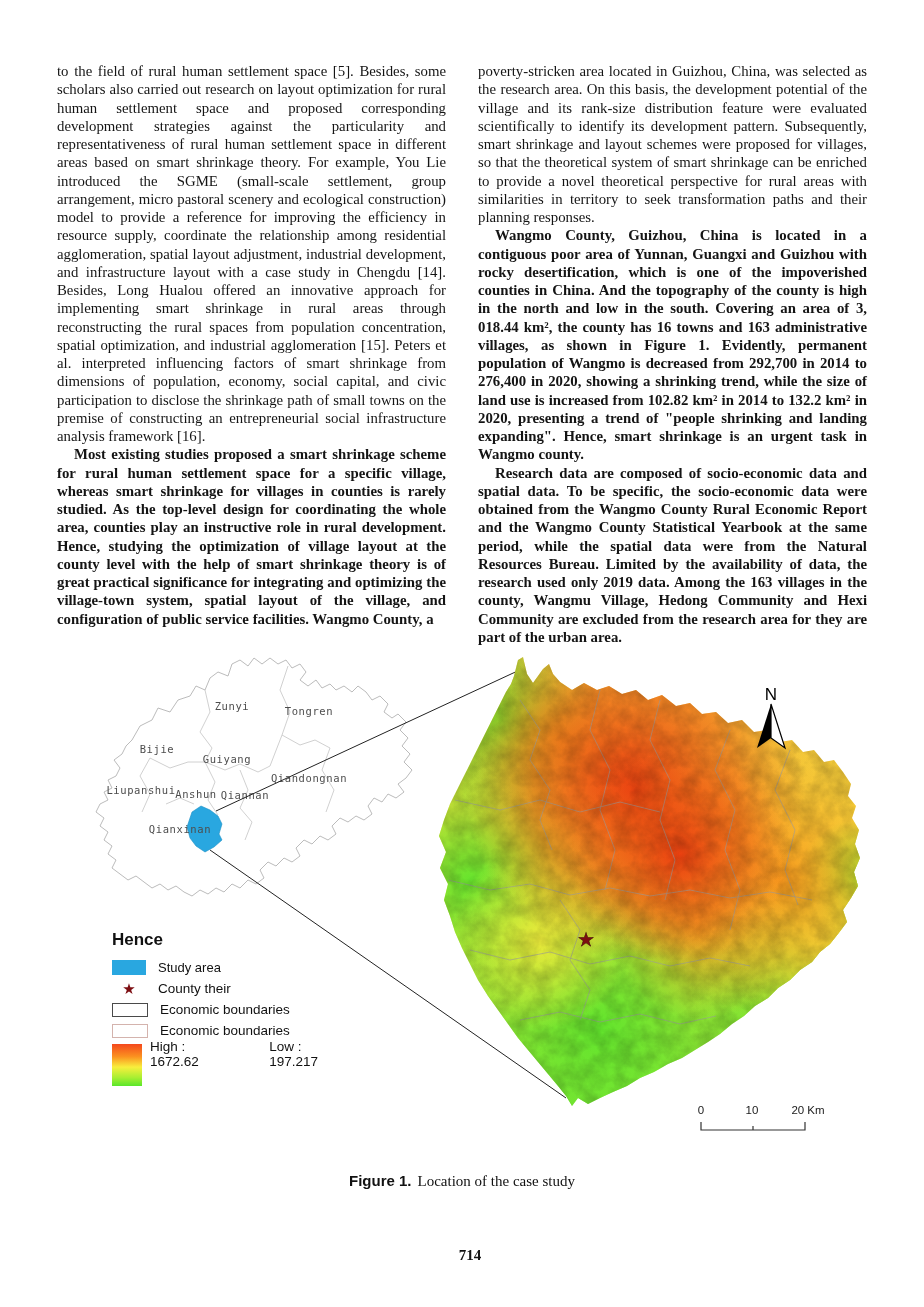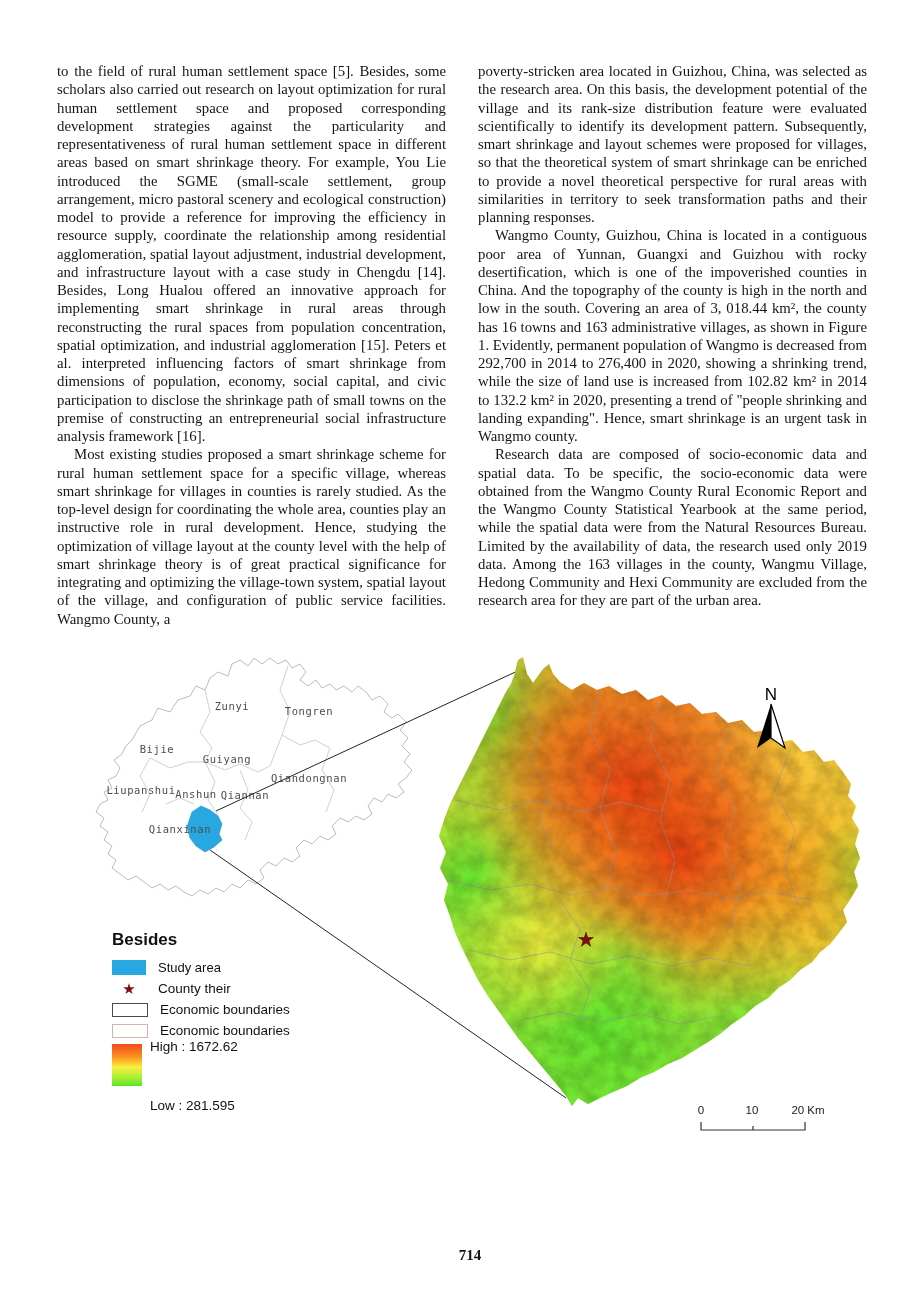--- a/index.html
+++ b/index.html
@@ -10,42 +10,42 @@
   }
   .text-columns {
     position:absolute; left:57px; top:62px; width:810px;
     display:flex; gap:32px;
   }
   .col { width:398px; }
   .col p {
     margin:0; font-size:14.8px; line-height:18.25px; text-align:justify;
     color:#141414;
   }
-  .col p.indent { text-indent:17px; }
+  .col p.indent { text-indent:17px;font-weight:bold; }
   .figure-area { position:absolute; left:0; top:645px; width:840px; height:520px;padding-left:20px; }
   .figure-area svg { position:absolute; left:0; top:0; }
 
   .legend {
     position:absolute; left:112px; top:930px; width:230px;
     font-family:"Liberation Sans", sans-serif; color:#111;
   }
   .legend-title { font-size:17px; font-weight:bold; margin-bottom:10px; }
   .legend-row { display:flex; align-items:center; margin-bottom:6px; }
   .legend-row .sw { width:34px; height:15px; margin-right:12px; flex:0 0 auto; }
   .legend-row .lbl { font-size:13.5px; }
   .sw-study { background:#29a7e0; }
   .sw-star { background:transparent; text-align:center; font-size:15px; line-height:15px; color:#7c0d11; }
   .sw-township { background:#fff; border:1px solid #4a4a4a; height:12px !important; }
   .sw-village { background:#fff; border:1px solid #d4b3ad; height:12px !important; }
   .grad-block { display:flex; margin-top:4px; }
   .grad-bar {
     width:30px; height:42px; margin-right:8px; flex:0 0 auto;
     background:linear-gradient(to bottom,#f4481d 0%,#fb9220 30%,#f8ef3d 55%,#a8ef32 80%,#5ae62a 100%);
   }
-  .grad-labels { display:flex; flex-direction:column; justify-content:space-between; height:52px; margin-top:-5px;gap:44px; }
+  .grad-labels { display:flex; flex-direction:row; justify-content:space-between; height:52px; margin-top:-5px;gap:44px; }
   .grad-labels .lbl { font-size:13.5px; }
 
   .caption {
     position:absolute; left:0; top:1172px; width:924px; text-align:center;
     font-size:15px; color:#111;
   }
   .caption .cap-label { font-family:"Liberation Sans", sans-serif; font-weight:bold; margin-right:6px; }
   .caption .cap-text { font-family:"Liberation Serif", serif; }
   .pageno {
     position:absolute; left:8px; top:1247px; width:924px; text-align:center;
@@ -176,42 +176,45 @@
       <g>
         <path d="M701,1122 L701,1130 L805,1130 L805,1122" fill="none" stroke="#333" stroke-width="1.2"></path>
         <line x1="753" y1="1126" x2="753" y2="1130" stroke="#333" stroke-width="1.2"></line>
         <text class="sb-label" x="701" y="1114" text-anchor="middle">0</text>
         <text class="sb-label" x="752" y="1114" text-anchor="middle">10</text>
         <text class="sb-label" x="808" y="1114" text-anchor="middle">20 Km</text>
       </g>
     </svg>
 
     <div class="legend" style="left:112px; top:285px; position:absolute;">
-      <div class="legend-title">Besides</div>
+      <div class="legend-title">Hence</div>
       <div class="legend-row">
         <div class="sw sw-study"></div>
         <div class="lbl" style="font-size:13px;">Study area</div>
       </div>
       <div class="legend-row">
         <div class="sw sw-star">★</div>
         <div class="lbl">County their</div>
       </div>
       <div class="legend-row">
         <div class="sw sw-township"></div>
         <div class="lbl">Economic boundaries</div>
       </div>
       <div class="legend-row">
         <div class="sw sw-village"></div>
         <div class="lbl">Economic boundaries</div>
       </div>
       <div class="grad-block">
         <div class="grad-bar"></div>
         <div class="grad-labels">
           <div class="lbl">High : 1672.62</div>
-          <div class="lbl">Low : 281.595</div>
+          <div class="lbl">Low : 197.217</div>
         </div>
       </div>
     </div>
   </div>
 
+  <div class="caption">
+    <span class="cap-label">Figure 1.</span><span class="cap-text">Location of the case study</span>
+  </div>
 
   <div class="pageno">714</div>
 </div>
 
 </body></html>

